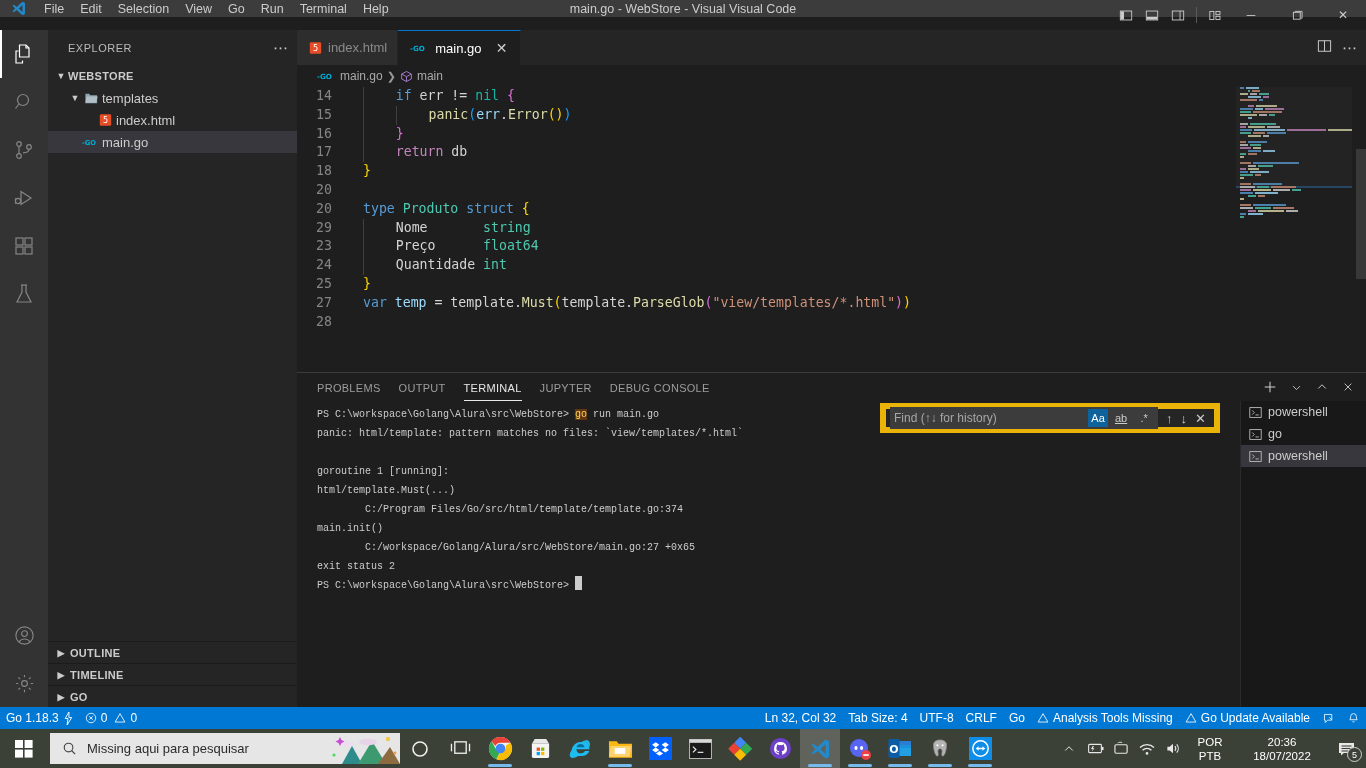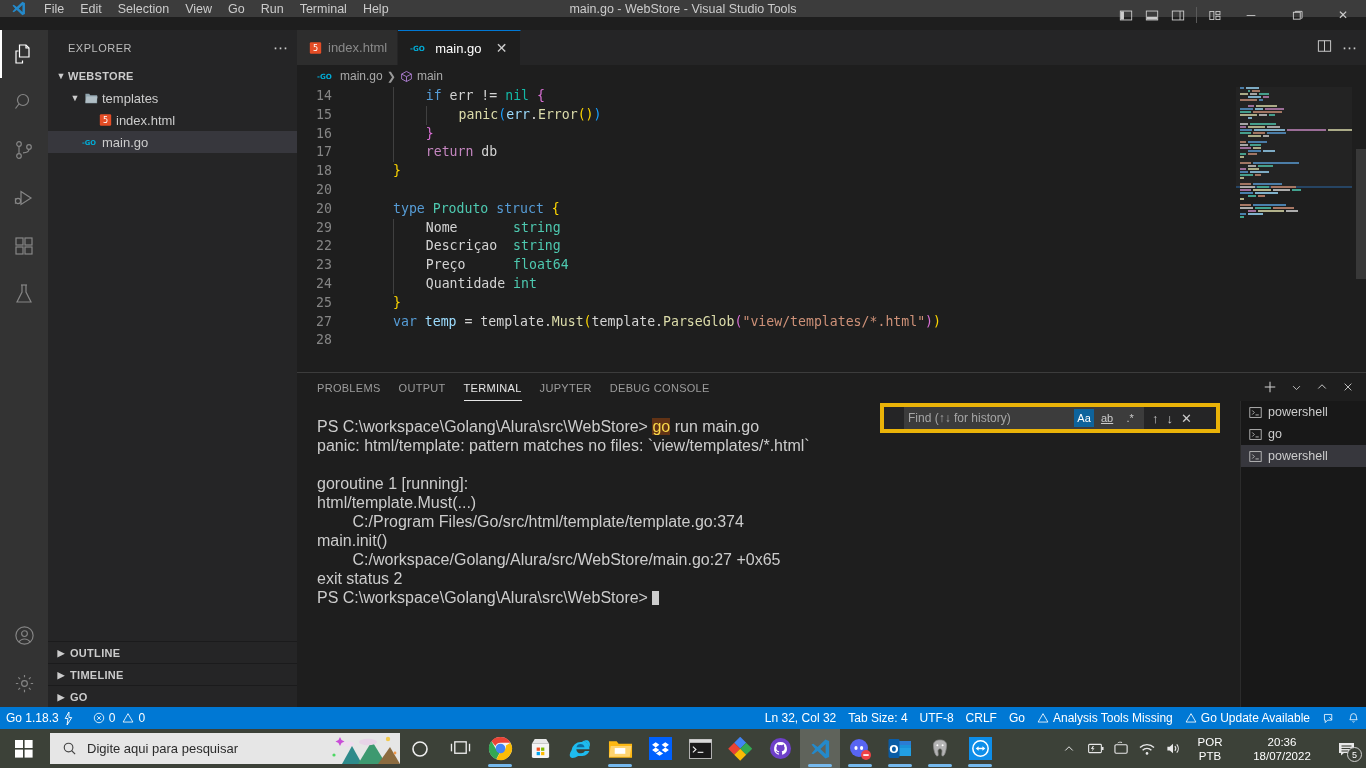--- a/index.html
+++ b/index.html
@@ -85,21 +85,21 @@
   .tabbar-actions { margin-left: auto; display: flex; align-items: center; padding-right: 8px; gap: 10px; color: #cccccc; }
 
   .breadcrumbs {
     height: 22px; display: flex; align-items: center; padding-left: 20px;
     font-size: 12px; color: #a9a9a9; background: #1e1e1e; gap: 4px;
   }
   .bc-item { display: flex; align-items: center; gap: 4px; cursor: pointer; }
   .bc-sep { color: #9a9a9a; font-size: 11px; }
 
   .code-wrap { position: relative; height: 275px; overflow: hidden; background: #1e1e1e; }
-  .code-line { height: 18.8px; display: flex; font-family: "DejaVu Sans Mono", monospace; font-size: 13.2px; line-height: 18.8px; white-space: pre; gap: 30px; }
+  .code-line { height: 18.8px; display: flex; font-family: "DejaVu Sans Mono", monospace; font-size: 13.2px; line-height: 18.8px; white-space: pre; }
   .lnum { width: 56px; text-align: right; padding-right: 21px; color: #858585; flex-shrink: 0; }
   .ccontent { position: relative; padding-left: 10px; }
   .ind-guide { display: inline-block; border-left: 1px solid #404040; }
 
   
   .c-kw  { color: #569cd6; }   
   .c-kw2 { color: #c586c0; }   
   .c-fn  { color: #dcdcaa; }
   .c-type{ color: #4ec9b0; }
   .c-var { color: #9cdcfe; }
@@ -120,60 +120,60 @@
   
   .panel { position: absolute; left: 297px; top: 372px; width: 1069px; height: 335px; background: #1e1e1e; border-top: 1px solid #3c3c3c; }
   .panel-tabs { height: 28px; display: flex; align-items: center; padding-left: 20px; gap: 18px; position: relative; }
   .panel-tab { font-size: 11px; letter-spacing: .3px; color: #9d9d9d; height: 28px; line-height: 30px; cursor: pointer; }
   .panel-tab.active { color: #e7e7e7; border-bottom: 1px solid #e7e7e7; }
   .panel-actions { position: absolute; right: 8px; top: 0; height: 28px; display: flex; align-items: center; gap: 6px; color: #cccccc; }
   .pa-btn { width: 20px; height: 20px; display: flex; align-items: center; justify-content: center; cursor: pointer; }
 
   .find-widget {
     position: absolute; left: 583px; top: 30px; width: 340px; height: 30px;
-    background: #252526; border: 4px solid #eab308; display: flex; align-items: center;
-    padding: 0 20px; gap: 4px;
+    background: #252526; border: 6px solid #eab308; display: flex; align-items: center;
+    padding: 0 4px; gap: 4px;
   }
   .find-input {
     flex: 1; height: 22px; background: #3c3c3c; border: none; display: flex; align-items: center;
     padding: 0 4px; gap: 3px;
   }
   .find-placeholder { flex: 1; font-size: 12px; color: #a6a6a6; }
   .find-opt {
     width: 20px; height: 18px; display: flex; align-items: center; justify-content: center;
     font-size: 11px; color: #cccccc; cursor: pointer;
   }
   .find-opt.on { background: #0e639c; color: #ffffff; }
   .find-nav { display: flex; align-items: center; gap: 8px; padding: 0 4px; color: #cccccc; font-size: 13px; }
 
   .terminal-body {
-    position: absolute; left: 0; top: 28px; width: 940px; height: 307px;
-    padding: 16px 0 0 20px; font-family: Liberation Sans, sans-serif;
-    font-size: 16px; line-height: 19px; color: #cccccc; white-space: pre;
+    position: absolute; left: 0; top: 16px; width: 940px; height: 307px;
+    padding: 16px 0 0 20px; font-family: Liberation Mono, monospace;
+    font-size: 10px; line-height: 19px; color: #cccccc; white-space: pre;
   }
   .t-match { background: #623315; color: #f9d849; }
   .t-cursor { display: inline-block; width: 7px; height: 14px; background: #cccccc; vertical-align: -2px; }
 
   .term-list {
     position: absolute; right: 0; top: 28px; width: 126px; height: 307px;
     background: #181818; border-left: 1px solid #2b2b2b;
   }
   .term-item {
     height: 22px; display: flex; align-items: center; gap: 6px; padding-left: 8px;
     font-size: 12.5px; color: #cccccc; cursor: pointer;
   }
   .term-item.active { background: #37373d; }
   .term-item.active::before { content:""; position:absolute; left:0; width:1px; }
 
   
   .statusbar {
     position: absolute; left: 0; top: 707px; width: 1366px; height: 22px;
     background: #0078d4; display: flex; align-items: center; color: #ffffff; font-size: 12px;
   }
-  .sb-left { display: flex; align-items: center; gap: 8px; }
+  .sb-left { display: flex; align-items: center; }
   .sb-right { margin-left: auto; display: flex; align-items: center; }
   .sb-cell { padding: 0 6px; height: 22px; display: flex; align-items: center; gap: 4px; cursor: pointer; white-space: nowrap; }
 
   
   .taskbar {
     position: absolute; left: 0; top: 729px; width: 1366px; height: 39px;
     background: #3c4138; display: flex; align-items: center;
   }
   .start-btn { width: 48px; height: 39px; display: flex; align-items: center; justify-content: center; }
   .search-box {
@@ -216,21 +216,21 @@
     <div class="menu-items">
       <div class="menu-item">File</div>
       <div class="menu-item">Edit</div>
       <div class="menu-item">Selection</div>
       <div class="menu-item">View</div>
       <div class="menu-item">Go</div>
       <div class="menu-item">Run</div>
       <div class="menu-item">Terminal</div>
       <div class="menu-item">Help</div>
     </div>
-    <div class="title-center">main.go - WebStore - Visual Studio Tools</div>
+    <div class="title-center">main.go - WebStore - Visual Visual Code</div>
     <div class="title-right">
       <div class="layout-btn">
         <svg width="14" height="13" viewBox="0 0 16 16">
             <rect x="1" y="2.5" width="14" height="11" fill="none" stroke="#cccccc" stroke-width="1.1"></rect>
             <rect x="1.5" y="3" width="4" height="10" fill="#cccccc"></rect>
           </svg>
       </div>
       <div class="layout-btn">
         <svg width="14" height="13" viewBox="0 0 16 16">
             <rect x="1" y="2.5" width="14" height="11" fill="none" stroke="#cccccc" stroke-width="1.1"></rect>
@@ -430,21 +430,20 @@
     <div class="code-wrap">
       <div id="code-lines">
           <div class="code-line"><span class="lnum">14</span><span class="ccontent"><span class="ind-guide">    </span><span class="c-kw">if </span><span class="c-pl">err </span><span class="c-pl">!= </span><span class="c-nil">nil</span><span class="c-pl"> </span><span class="c-br2">{</span></span></div>
           <div class="code-line"><span class="lnum">15</span><span class="ccontent"><span class="ind-guide">    </span><span class="ind-guide">    </span><span class="c-fn">panic</span><span class="c-br3">(</span><span class="c-var">err</span><span class="c-pl">.</span><span class="c-fn">Error</span><span class="c-br1">()</span><span class="c-br3">)</span></span></div>
           <div class="code-line"><span class="lnum">16</span><span class="ccontent"><span class="ind-guide">    </span><span class="c-br2">}</span></span></div>
           <div class="code-line"><span class="lnum">17</span><span class="ccontent"><span class="ind-guide">    </span><span class="c-kw2">return </span><span class="c-pl">db</span></span></div>
           <div class="code-line"><span class="lnum">18</span><span class="ccontent"><span class="c-br1">}</span></span></div>
           <div class="code-line"><span class="lnum">20</span><span class="ccontent"></span></div>
           <div class="code-line"><span class="lnum">20</span><span class="ccontent"><span class="c-kw">type </span><span class="c-type">Produto </span><span class="c-kw">struct </span><span class="c-br1">{</span></span></div>
           <div class="code-line"><span class="lnum">29</span><span class="ccontent"><span class="ind-guide">    </span><span class="c-pl">Nome       </span><span class="c-type">string</span></span></div>
-          <div class="code-line"><span class="lnum">22</span><span class="ccontent"><span class="ind-guide">    </span><span class="c-pl">Descriçao  </span><span class="c-type">string</span></span></div>
           <div class="code-line"><span class="lnum">23</span><span class="ccontent"><span class="ind-guide">    </span><span class="c-pl">Preço      </span><span class="c-type">float64</span></span></div>
           <div class="code-line"><span class="lnum">24</span><span class="ccontent"><span class="ind-guide">    </span><span class="c-pl">Quantidade </span><span class="c-type">int</span></span></div>
           <div class="code-line"><span class="lnum">25</span><span class="ccontent"><span class="c-br1">}</span></span></div>
           <div class="code-line"><span class="lnum">27</span><span class="ccontent"><span class="c-kw">var </span><span class="c-var">temp </span><span class="c-pl">= </span><span class="c-pl">template</span><span class="c-pl">.</span><span class="c-fn">Must</span><span class="c-br1">(</span><span class="c-pl">template</span><span class="c-pl">.</span><span class="c-fn">ParseGlob</span><span class="c-br2">(</span><span class="c-str">"view/templates/*.html"</span><span class="c-br2">)</span><span class="c-br1">)</span></span></div>
           <div class="code-line"><span class="lnum">28</span><span class="ccontent"></span></div>
         </div>
       <div class="minimap" id="minimap">
         <div class="mm-slider"></div>
       <div class="mm-line">
             <span class="mm-seg" style="width: 4.2px; background: rgb(86, 156, 214);"></span>
@@ -756,21 +755,21 @@
           <rect x="9.6" y="0" width="8" height="8" fill="#ffffff"></rect>
           <rect x="0" y="9.6" width="8" height="8" fill="#ffffff"></rect>
           <rect x="9.6" y="9.6" width="8" height="8" fill="#ffffff"></rect>
         </svg>
     </div>
     <div class="search-box">
       <svg width="15" height="15" viewBox="0 0 16 16">
           <circle cx="7" cy="7" r="4.6" fill="none" stroke="#444" stroke-width="1.2"></circle>
           <line x1="10.4" y1="10.4" x2="14" y2="14" stroke="#444" stroke-width="1.2"></line>
         </svg>
-      <span class="search-text">Digite aqui para pesquisar</span>
+      <span class="search-text">Missing aqui para pesquisar</span>
       <svg class="search-art" viewBox="0 0 72 31">
         <path d="M14 31 L24 13 L34 31 Z" fill="#2e8b8b"></path>
         <path d="M30 31 L44 8 L58 31 Z" fill="#3d9970"></path>
         <path d="M50 31 L62 14 L72 31 Z" fill="#8b6b3f"></path>
         <ellipse cx="40" cy="9" rx="9" ry="3.2" fill="#e8d4e8"></ellipse>
         <ellipse cx="20" cy="11" rx="6" ry="2.4" fill="#f0dcef"></ellipse>
         <circle cx="60" cy="6" r="2.2" fill="#f2c94c"></circle>
         <path d="M12 4 l1.5 3 3 1.5 -3 1.5 -1.5 3 -1.5-3 -3-1.5 3-1.5z" fill="#c94cd8"></path>
         <circle cx="6" cy="22" r="1.6" fill="#4cd863"></circle>
         <circle cx="67" cy="20" r="1.4" fill="#f2994a"></circle>

